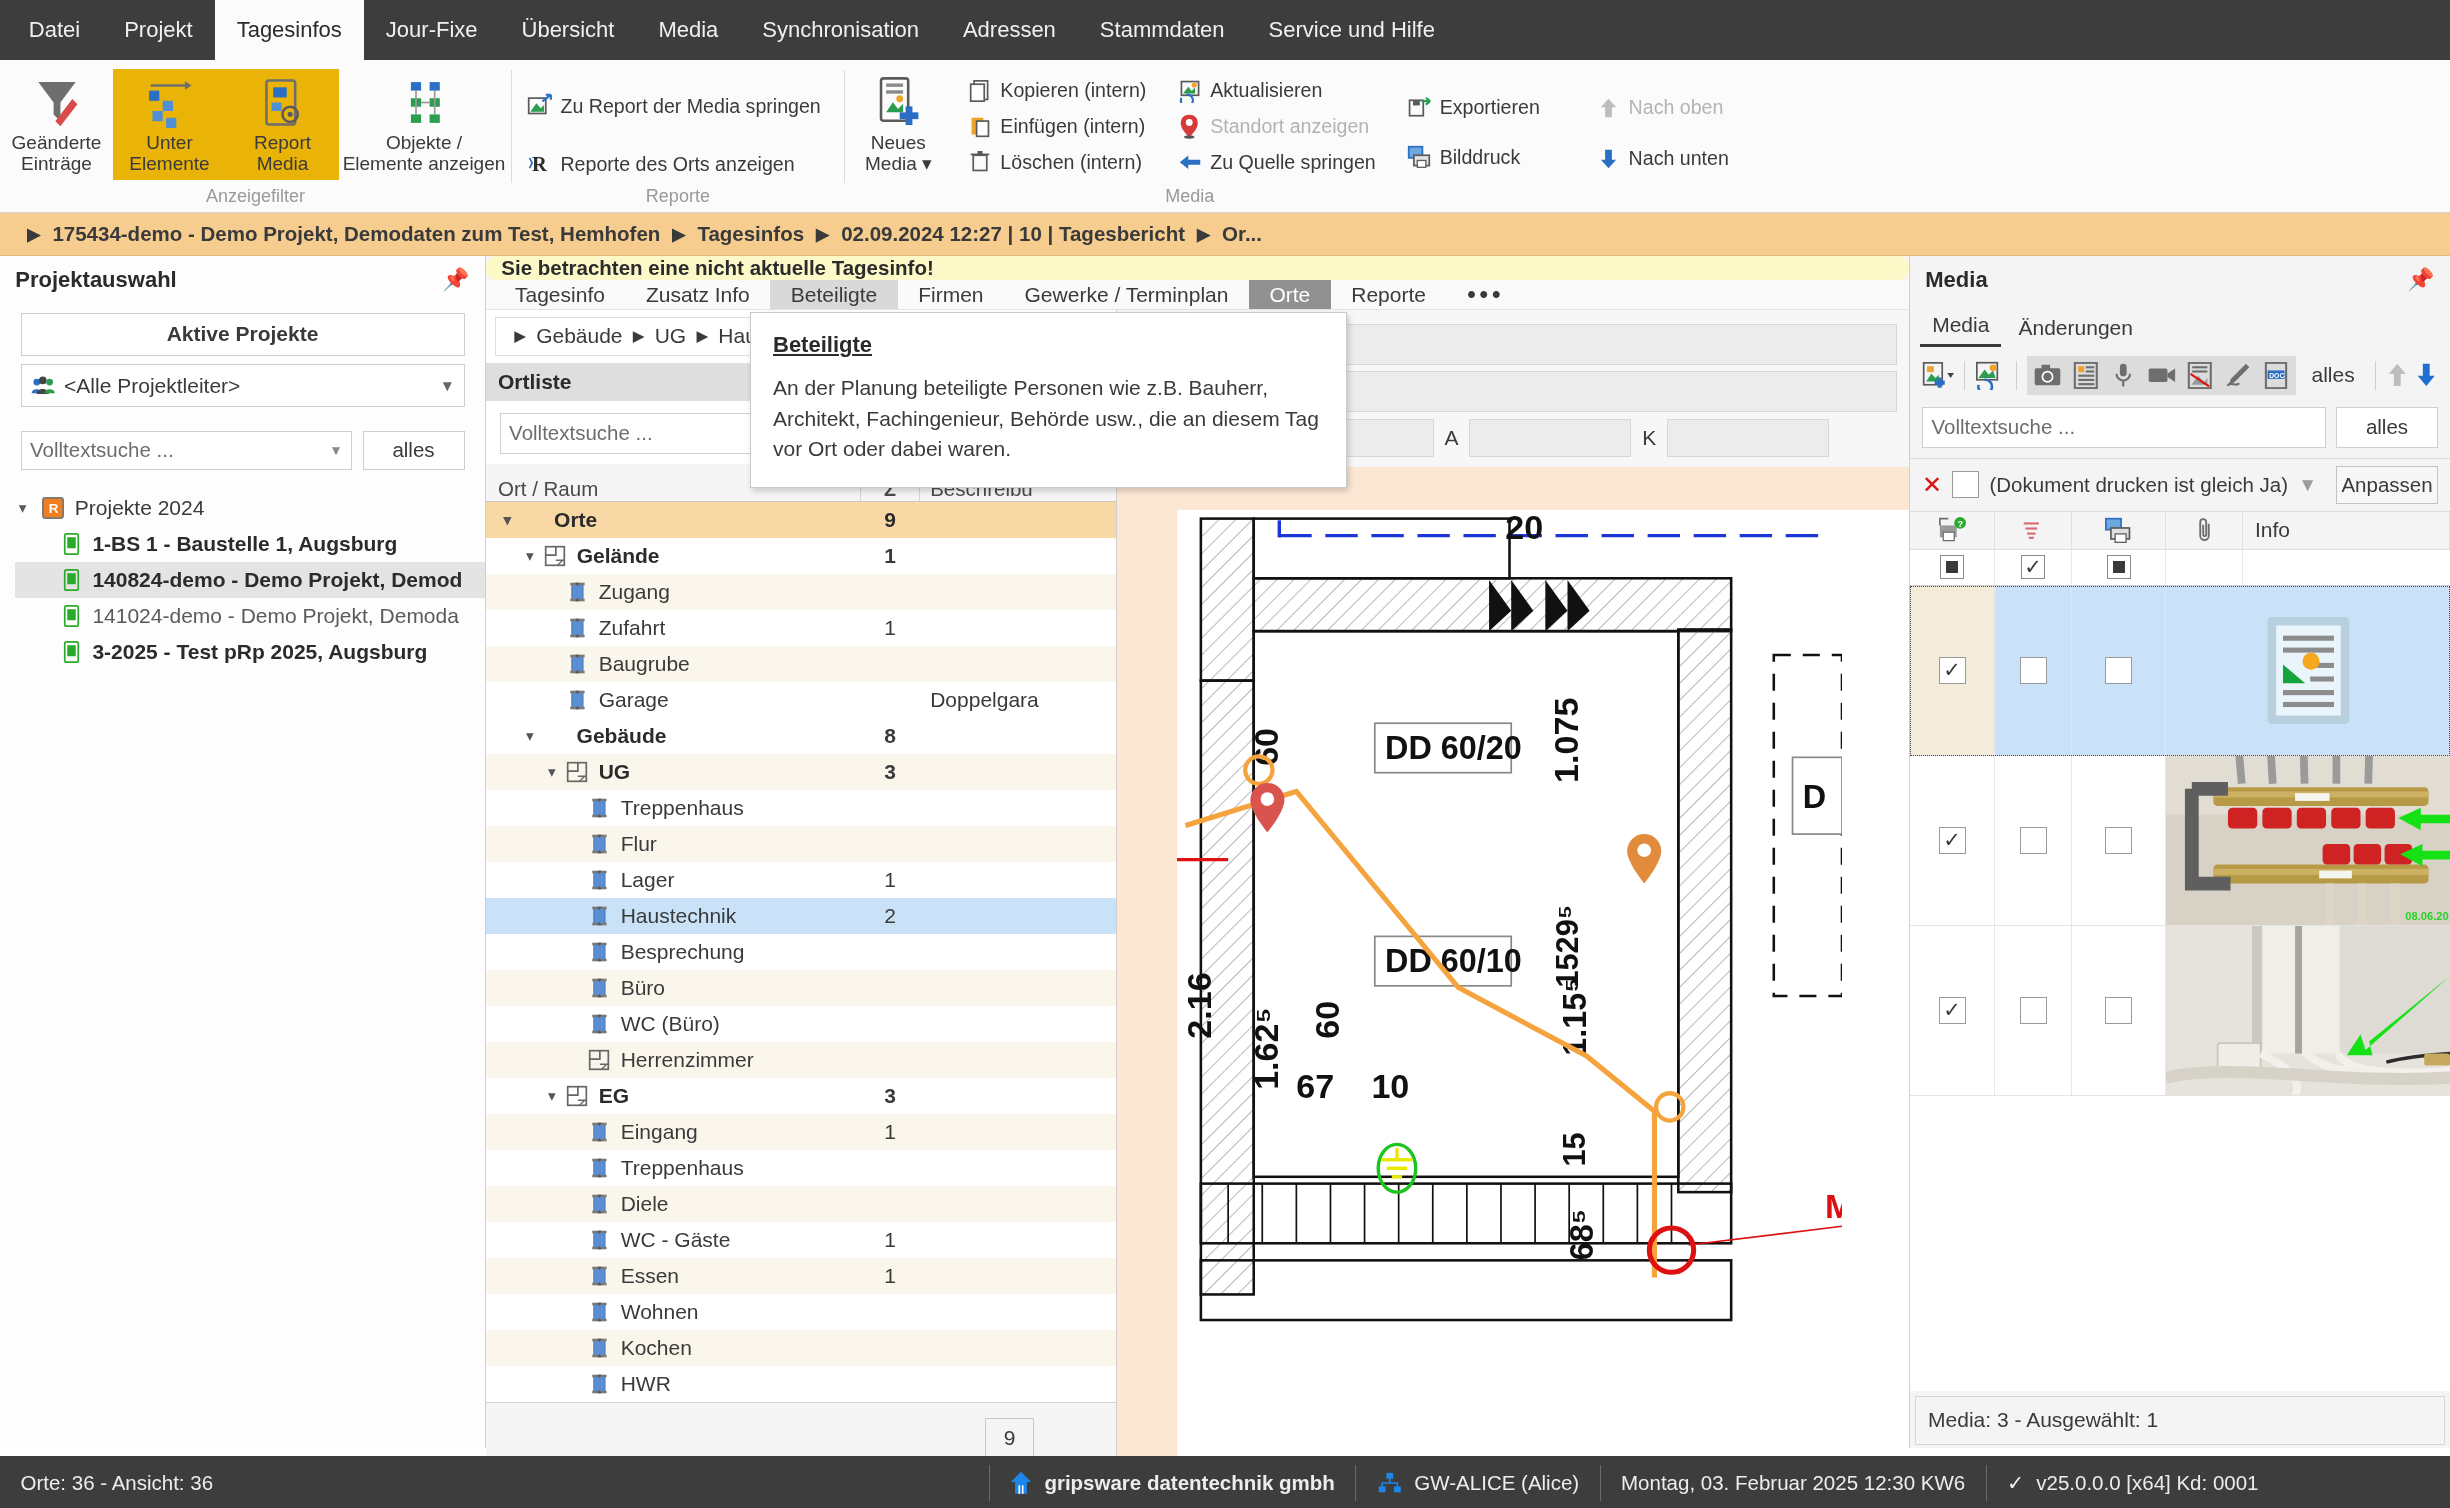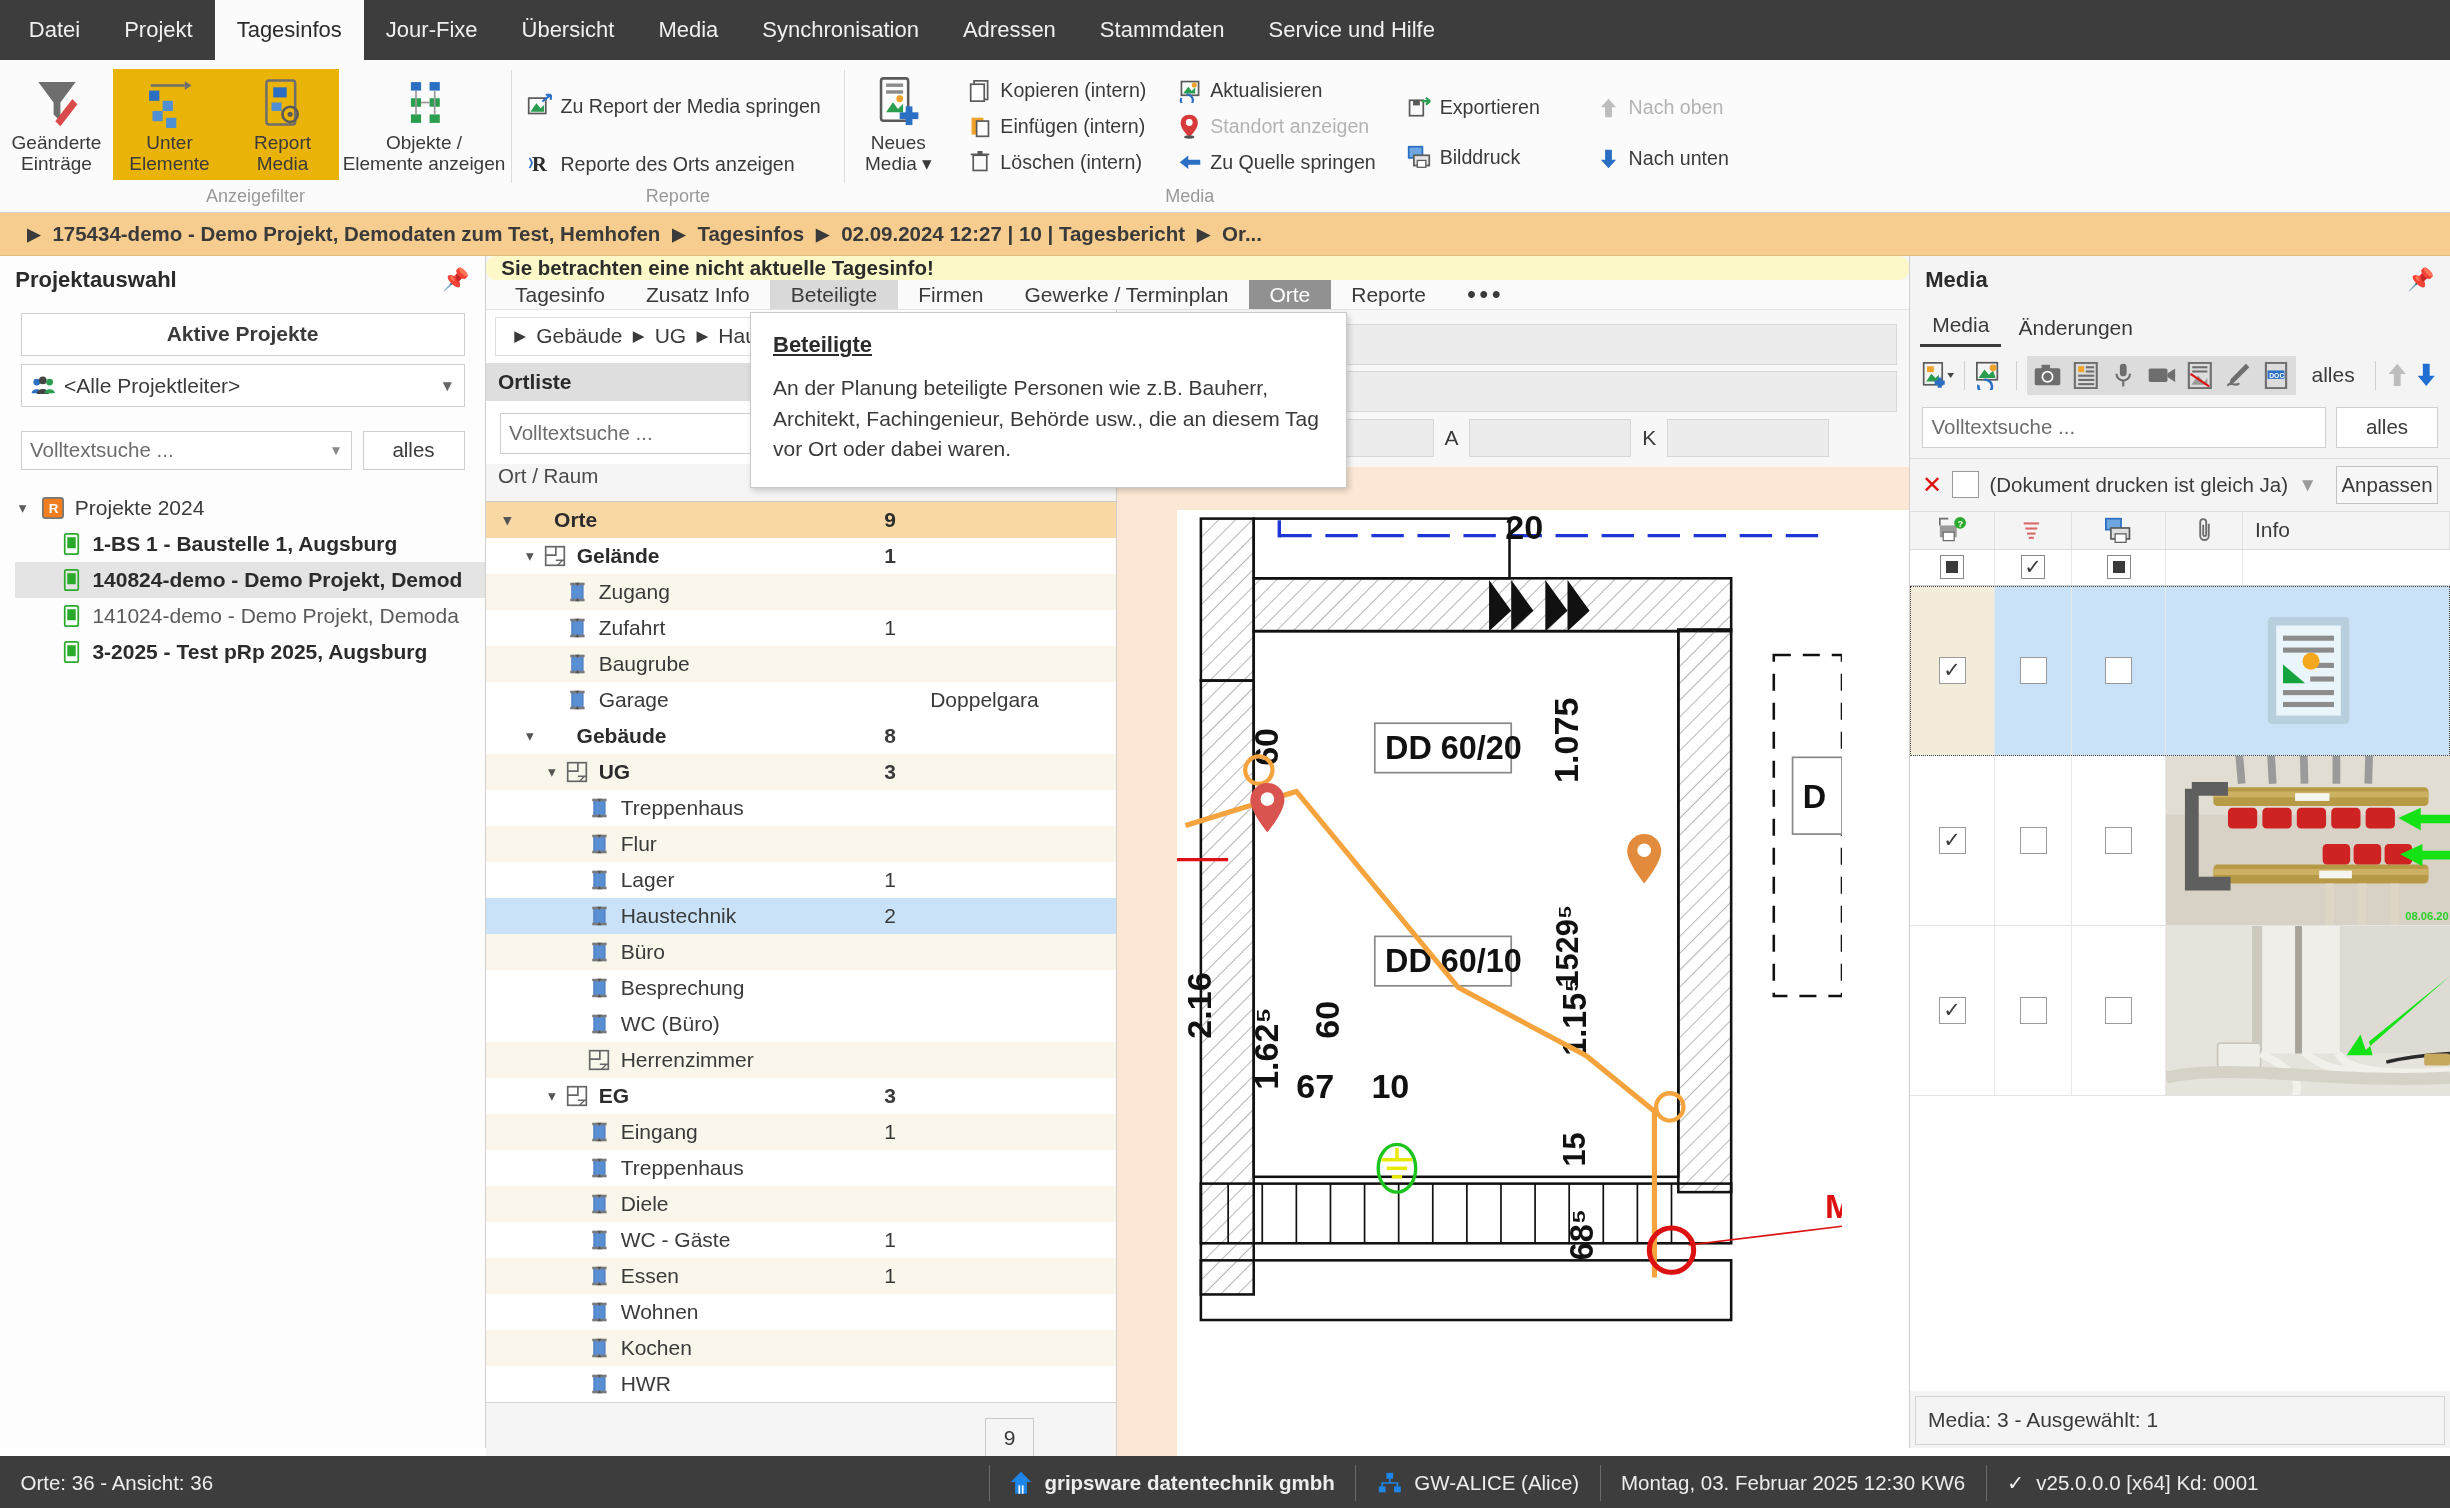--- a/index.html
+++ b/index.html
@@ -127,21 +127,21 @@
   .ortcol { width: 631px; display:flex; flex-direction:column; border-right:0.9px solid #cfcfcf; background:#fff;}
   .crumb2 {
     height: 39px; background:#fff; border:0.9px solid #dedede; margin: 6.8px 8.5px 0 8.5px;
     display:flex; align-items:center; padding-left: 8.5px; font-size:21px; gap:0;
   }
   .crumb2 .a { color:#3a3a3a; font-size:15.3px; padding:0 10.2px; }
   .ortliste-hd { height:38px; background:#dedede; display:flex; align-items:center;
                  padding-left:12px; font-weight:bold; font-size:21px; margin-top:6.8px; color:#2b2b2b;}
   .ortsearch { display:flex; padding: 12px 13.6px 10.2px 13.6px; }
   .gridhead {
-    display:flex; height:38px; align-items:flex-start; border-bottom:0.9px solid #c9c9c9;
+    display:flex; height:38px; align-items:flex-end; border-bottom:0.9px solid #c9c9c9;
     background:#f5f5f5; font-size:20.5px; color:#4a4a4a;
   }
   .gh-c1 { flex:1; padding-left:12px; }
   .gh-c2 { width: 60px; text-align:center; border-left:0.9px solid #d6d6d6; border-right:0.9px solid #d6d6d6; font-weight:bold;}
   .gh-c3 { width: 196px; padding-left:10.2px; }
   .grow { display:flex; height:36px; align-items:center; font-size:21px; }
   .grow.alt { background:#faf6ec; }
   .grow.orange { background:#f8d9a5; font-weight:bold; color:#2b2b2b;}
   .grow.selrow { background:#c9e2f7; }
   .gc1 { flex:1; display:flex; align-items:center; }
@@ -777,52 +777,52 @@
                     <rect x="5" y="21" width="17" height="3" fill="#7a7a7a"></rect>
                     <polygon points="11,2 16,2 13.5,6" fill="#555"></polygon>
                     <polygon points="11,24 16,24 13.5,20" fill="#555"></polygon>
                   </svg>
                 </span>
                 <span>Haustechnik</span>
               </div>
               <div class="gc2">2</div>
               <div class="gc3"></div>
             </div>
+            <div class="grow">
+              <div class="gc1">
+                <span class="ind" style="width: 75px;"></span>
+                <span class="caretg"></span>
+                <span style="width: 25.6px; display: inline-flex; align-items: center; justify-content: center; margin-right: 8.5px;">
+                  <svg width="22" height="22" viewBox="0 0 26 26">
+                    <rect x="7" y="4" width="13" height="18" fill="#5b8fd4" stroke="#4a7cc0" stroke-width="1.5"></rect>
+                    <rect x="5" y="2" width="17" height="3" fill="#7a7a7a"></rect>
+                    <rect x="5" y="21" width="17" height="3" fill="#7a7a7a"></rect>
+                    <polygon points="11,2 16,2 13.5,6" fill="#555"></polygon>
+                    <polygon points="11,24 16,24 13.5,20" fill="#555"></polygon>
+                  </svg>
+                </span>
+                <span>Besprechung</span>
+              </div>
+              <div class="gc2"></div>
+              <div class="gc3"></div>
+            </div>
             <div class="grow alt">
               <div class="gc1">
                 <span class="ind" style="width: 75px;"></span>
                 <span class="caretg"></span>
                 <span style="width: 25.6px; display: inline-flex; align-items: center; justify-content: center; margin-right: 8.5px;">
                   <svg width="22" height="22" viewBox="0 0 26 26">
                     <rect x="7" y="4" width="13" height="18" fill="#5b8fd4" stroke="#4a7cc0" stroke-width="1.5"></rect>
                     <rect x="5" y="2" width="17" height="3" fill="#7a7a7a"></rect>
                     <rect x="5" y="21" width="17" height="3" fill="#7a7a7a"></rect>
                     <polygon points="11,2 16,2 13.5,6" fill="#555"></polygon>
                     <polygon points="11,24 16,24 13.5,20" fill="#555"></polygon>
                   </svg>
                 </span>
                 <span>Büro</span>
-              </div>
-              <div class="gc2"></div>
-              <div class="gc3"></div>
-            </div>
-            <div class="grow">
-              <div class="gc1">
-                <span class="ind" style="width: 75px;"></span>
-                <span class="caretg"></span>
-                <span style="width: 25.6px; display: inline-flex; align-items: center; justify-content: center; margin-right: 8.5px;">
-                  <svg width="22" height="22" viewBox="0 0 26 26">
-                    <rect x="7" y="4" width="13" height="18" fill="#5b8fd4" stroke="#4a7cc0" stroke-width="1.5"></rect>
-                    <rect x="5" y="2" width="17" height="3" fill="#7a7a7a"></rect>
-                    <rect x="5" y="21" width="17" height="3" fill="#7a7a7a"></rect>
-                    <polygon points="11,2 16,2 13.5,6" fill="#555"></polygon>
-                    <polygon points="11,24 16,24 13.5,20" fill="#555"></polygon>
-                  </svg>
-                </span>
-                <span>Besprechung</span>
               </div>
               <div class="gc2"></div>
               <div class="gc3"></div>
             </div>
             <div class="grow">
               <div class="gc1">
                 <span class="ind" style="width: 75px;"></span>
                 <span class="caretg"></span>
                 <span style="width: 25.6px; display: inline-flex; align-items: center; justify-content: center; margin-right: 8.5px;">
                   <svg width="22" height="22" viewBox="0 0 26 26">

